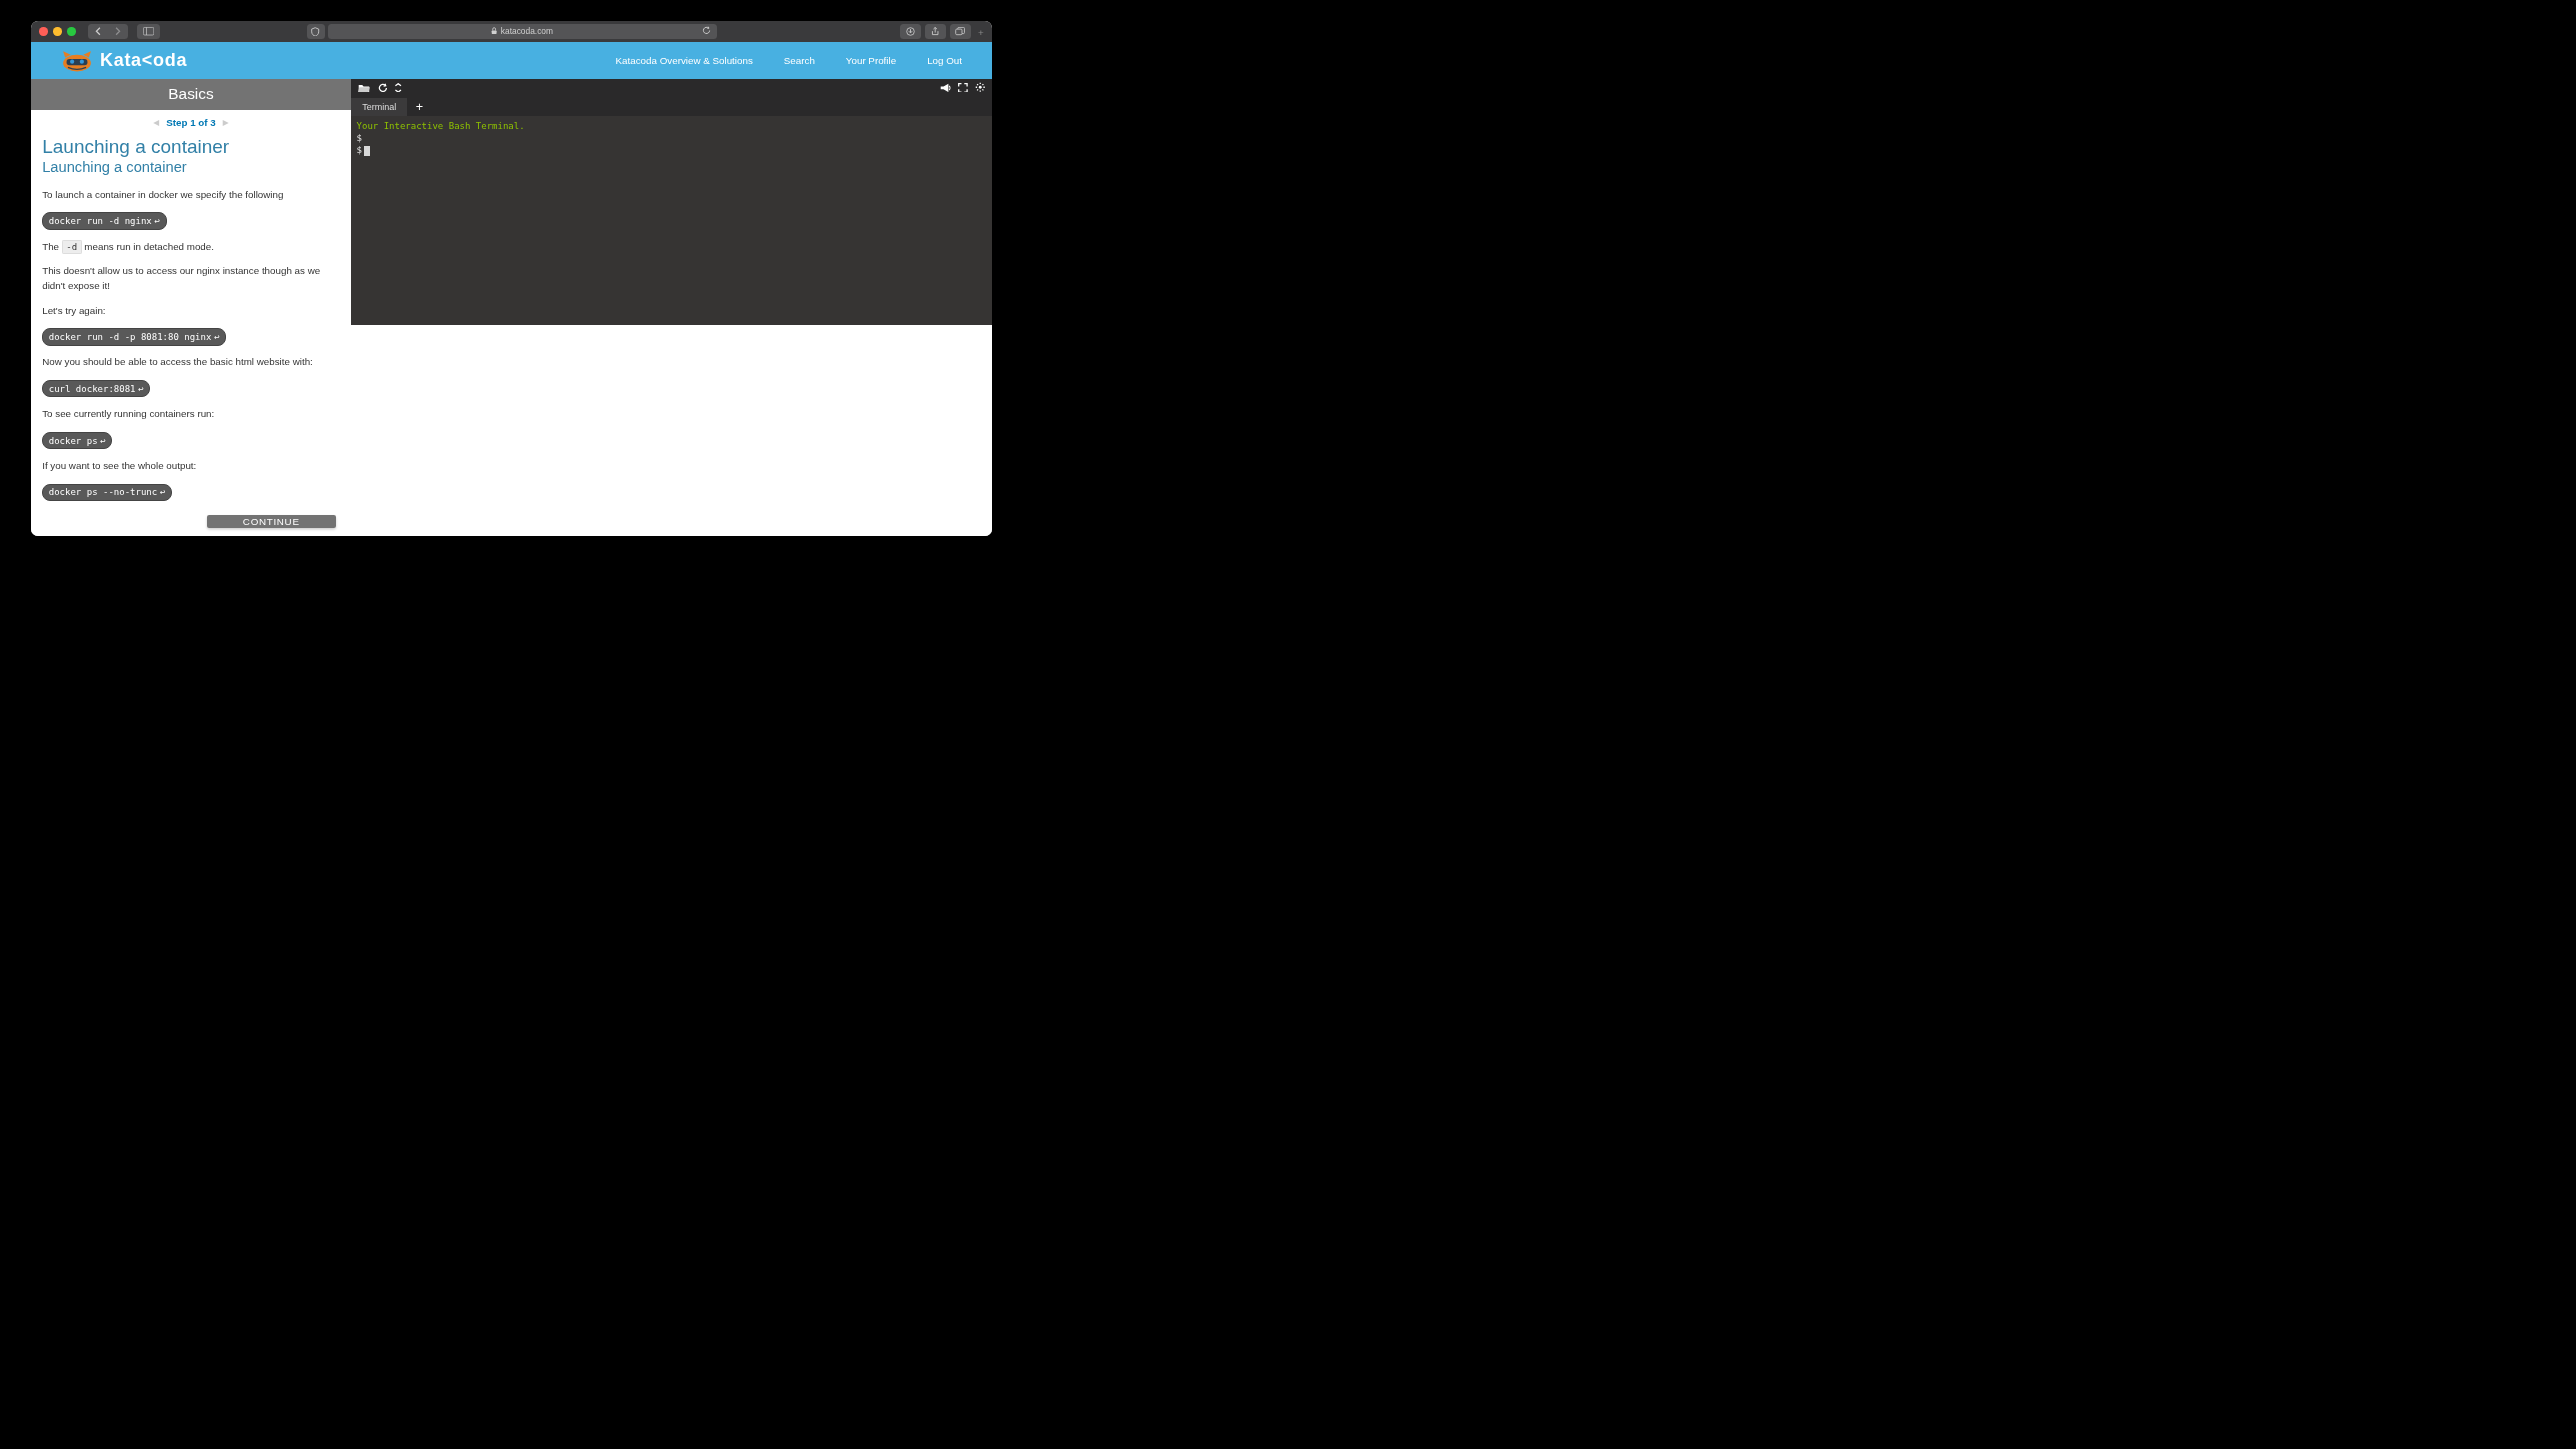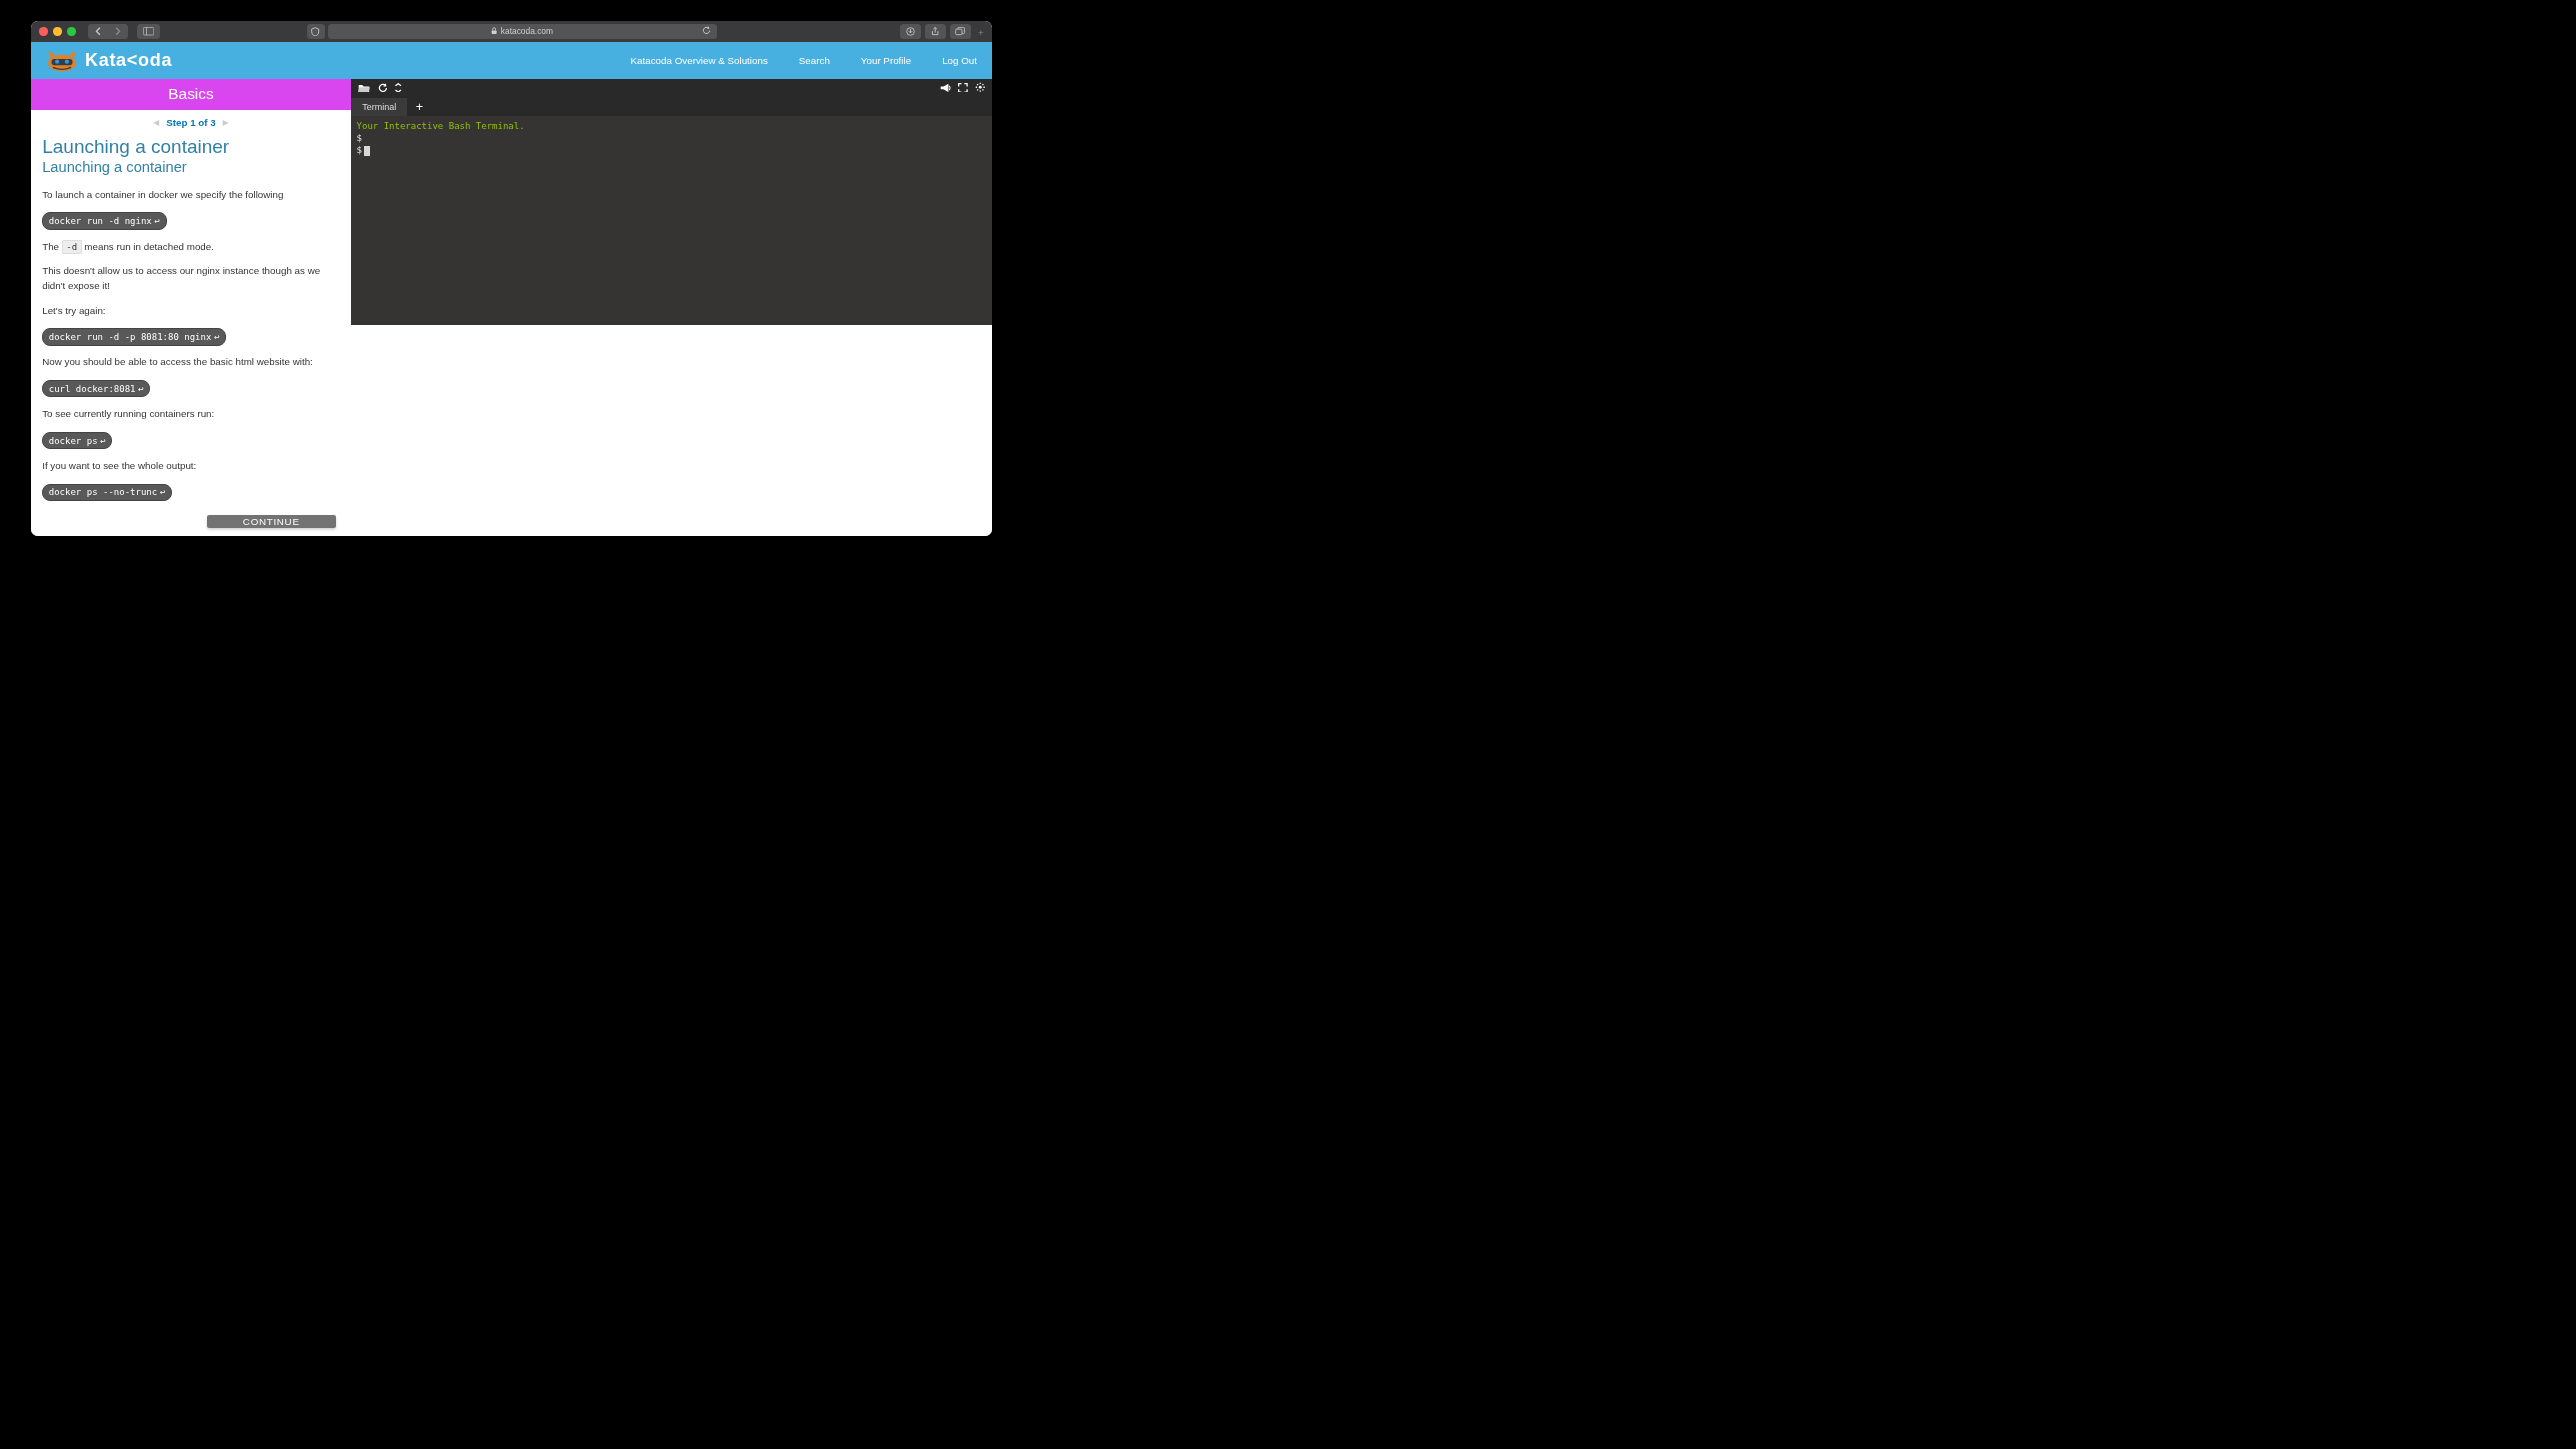--- a/index.html
+++ b/index.html
@@ -104,21 +104,21 @@
       margin-left: 2.8px;
       align-self: flex-end;
       padding-bottom: 1.4px;
     }
     
     .site-header {
       background: #48b0e1;
       height: 37px;
       display: flex;
       align-items: center;
-      padding: 0 15px;
+      padding: 0 30px;
     }
     .logo-wrap { display: flex; align-items: center; gap: 7px; }
     .logo-img {
       width: 32px; height: 24px;
       position: relative;
     }
     .logo-text {
       color: #fff;
       font-size: 18px;
       font-weight: 700;
@@ -141,21 +141,21 @@
       overflow: hidden;
     }
     
     .left-panel {
       width: 320px;
       background: #fff;
       display: flex;
       flex-direction: column;
     }
     .lesson-title-bar {
-      background: #d946ef;
+      background: #737373;
       color: #fff;
       text-align: center;
       font-size: 15.4px;
       padding: 5.6px 0 7px;
       font-weight: 400;
     }
     .step-nav {
       display: flex;
       align-items: center;
       justify-content: center;

